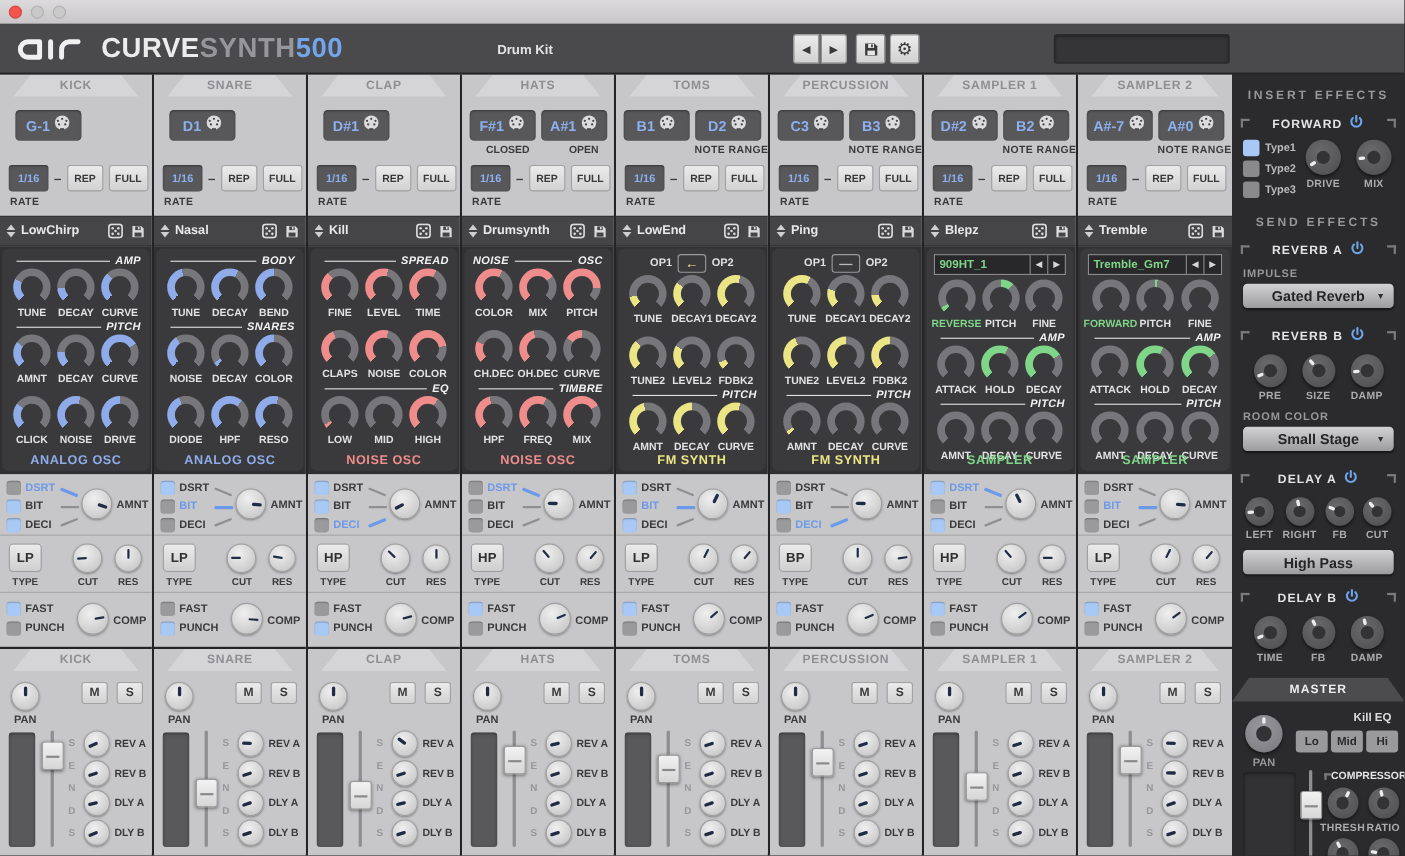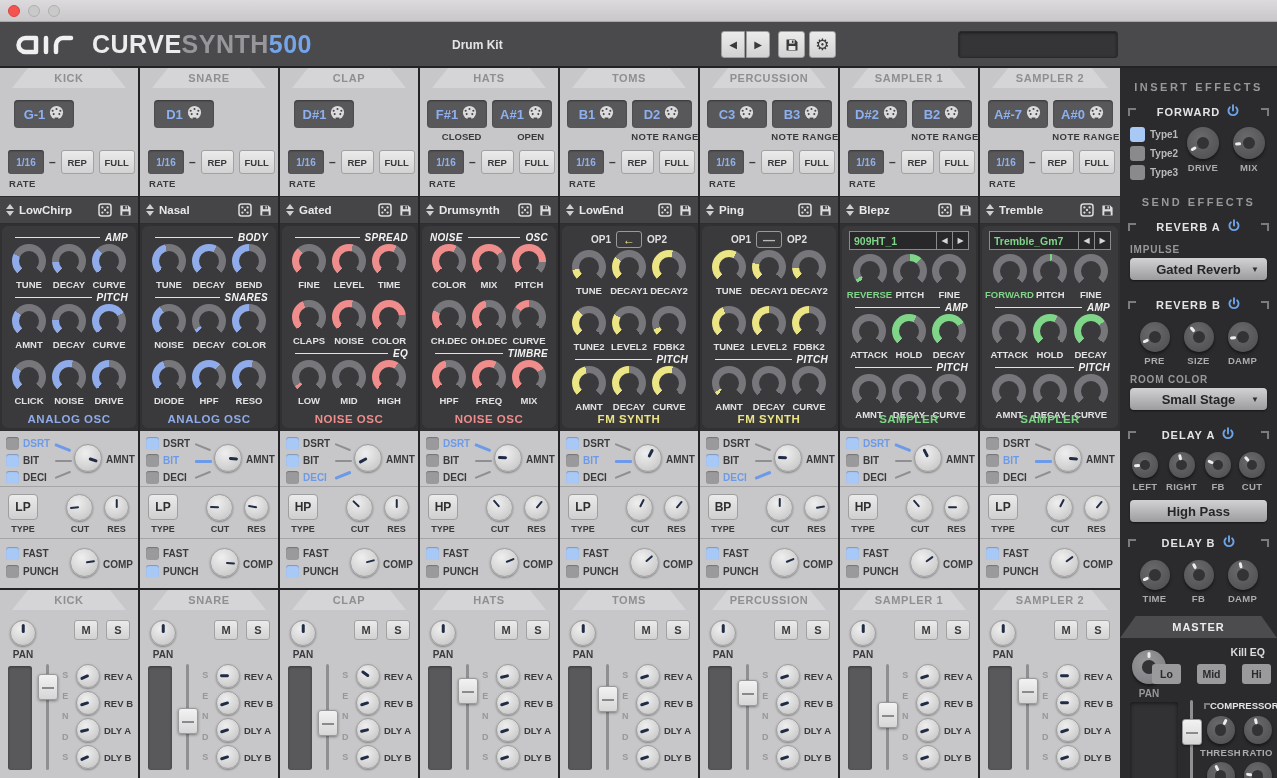--- a/index.html
+++ b/index.html
@@ -116,21 +116,21 @@
   .knobrow{display:flex;justify-content:center;gap:14px;margin-top:8px;}
   #sat-body{display:flex;align-items:flex-start;margin:6px 8px 0 10px;}
   #sat-types{flex:1;display:flex;flex-direction:column;gap:4px;}
   .trow{display:flex;align-items:center;gap:5px;}
   .tcb{width:15px;height:15px;border-radius:3px;background:#8a8a8c;}
   .tcb.on{background:#a8c8f6;}
   .tlabel{font-size:10px;font-weight:bold;color:#bababc;}
   #master{position:relative;margin-top:12px;height:188px;}
   #master-tab{height:22px;background:#4c4c4f;clip-path:polygon(10% 0,90% 0,100% 100%,0 100%);display:flex;align-items:center;justify-content:center;font-size:11px;font-weight:bold;letter-spacing:1px;color:#ececee;}
   #killeq-label{position:absolute;right:12px;top:30px;font-size:10.5px;font-weight:bold;color:#dcdcde;}
-  #killeq-btns{position:absolute;right:6px;top:48px;display:flex;gap:16px;justify-content:center;}
+  #killeq-btns{position:absolute;right:6px;top:48px;display:flex;gap:3px;justify-content:center;}
   .bandbtn{width:29px;height:20px;background:#9a9a9c;border-radius:3px;display:flex;align-items:center;justify-content:center;font-size:10.5px;font-weight:bold;color:#2b2b2d;}
   #master-meter{position:absolute;left:10px;top:86px;width:48px;height:96px;background:#323234;border-radius:3px;box-shadow:inset 0 1px 4px rgba(0,0,0,.6);}
   #comp-head{position:absolute;left:84px;top:84px;width:70px;text-align:center;font-size:9.5px;font-weight:bold;color:#e4e4e6;display:flex;align-items:center;}
   #comp-head .brkt{width:6px;height:6px;flex:none;}
   #comp-grid{position:absolute;left:82px;top:96px;width:74px;display:flex;flex-wrap:wrap;}
   #comp-grid .dkwrap{width:37px;margin-top:4px;}
   #pan-area{position:absolute;left:12px;top:34px;}
   #pan-label{position:absolute;left:8px;top:72px;width:42px;text-align:center;font-size:10px;font-weight:bold;color:#98989a;}
 </style>
 </head>
@@ -641,21 +641,21 @@
             <div class="btn rep">REP</div>
             <div class="btn full">FULL</div>
           </div>
           <div class="ratelabel">RATE</div>
         </div>
         <div class="presetbar">
           <div class="spinner">
             <span class="tri up"></span>
             <span class="tri down"></span>
           </div>
-          <div class="pname">Gated</div>
+          <div class="pname">Kill</div>
           <div class="pbtn">
             <svg width="14" height="14" viewBox="0 0 14 14">
               <rect x="1" y="1" width="12" height="12" rx="2.5" fill="none" stroke="#dcdcde" stroke-width="1.5"></rect>
               <circle cx="4.4" cy="4.4" r="1.15" fill="#dcdcde"></circle>
               <circle cx="9.6" cy="4.4" r="1.15" fill="#dcdcde"></circle>
               <circle cx="7" cy="7" r="1.15" fill="#dcdcde"></circle>
               <circle cx="4.4" cy="9.6" r="1.15" fill="#dcdcde"></circle>
               <circle cx="9.6" cy="9.6" r="1.15" fill="#dcdcde"></circle>
             </svg>
           </div>

